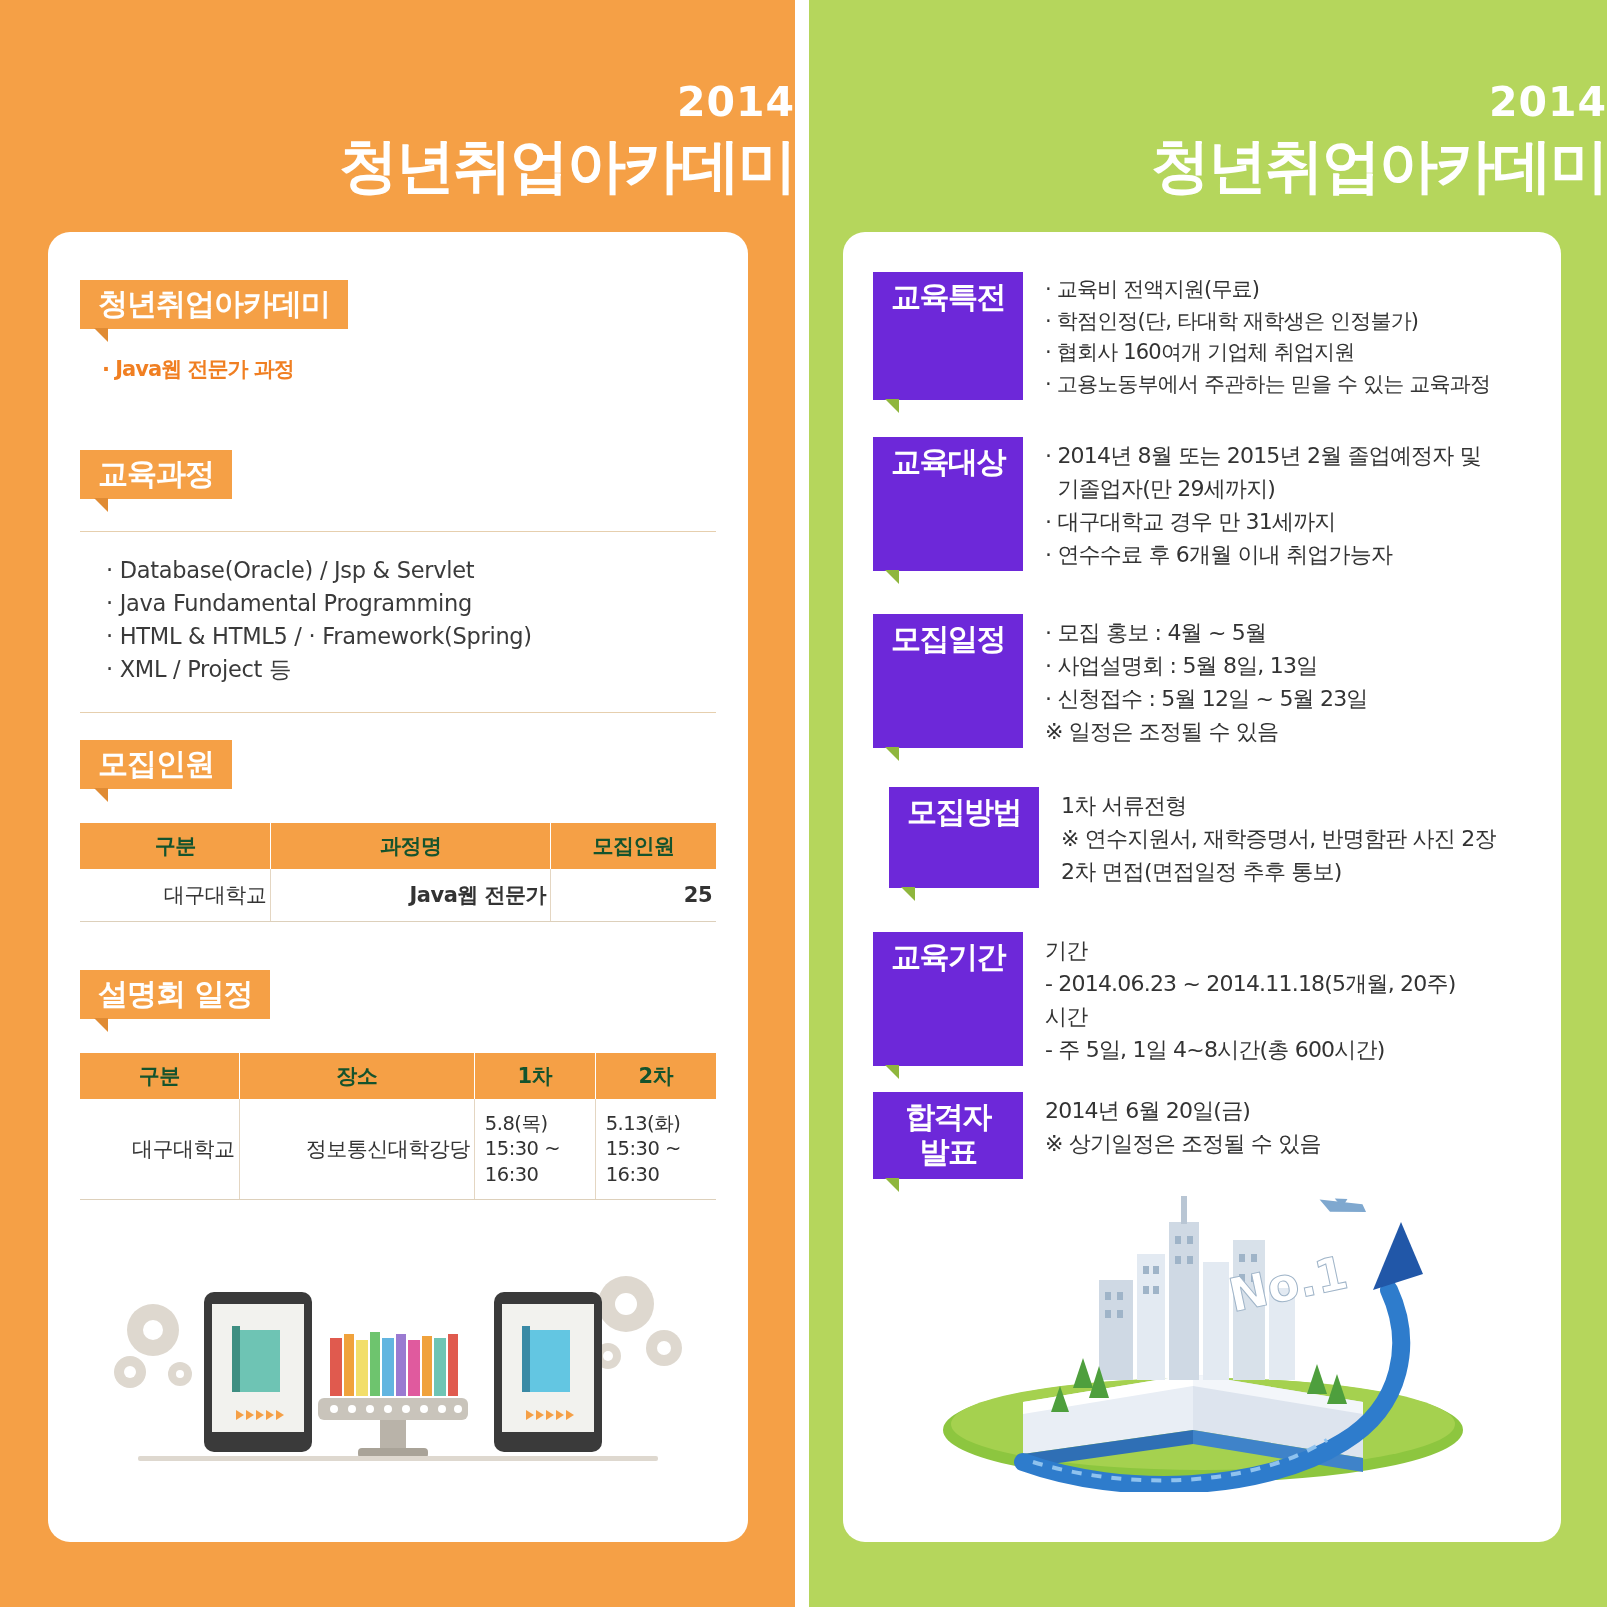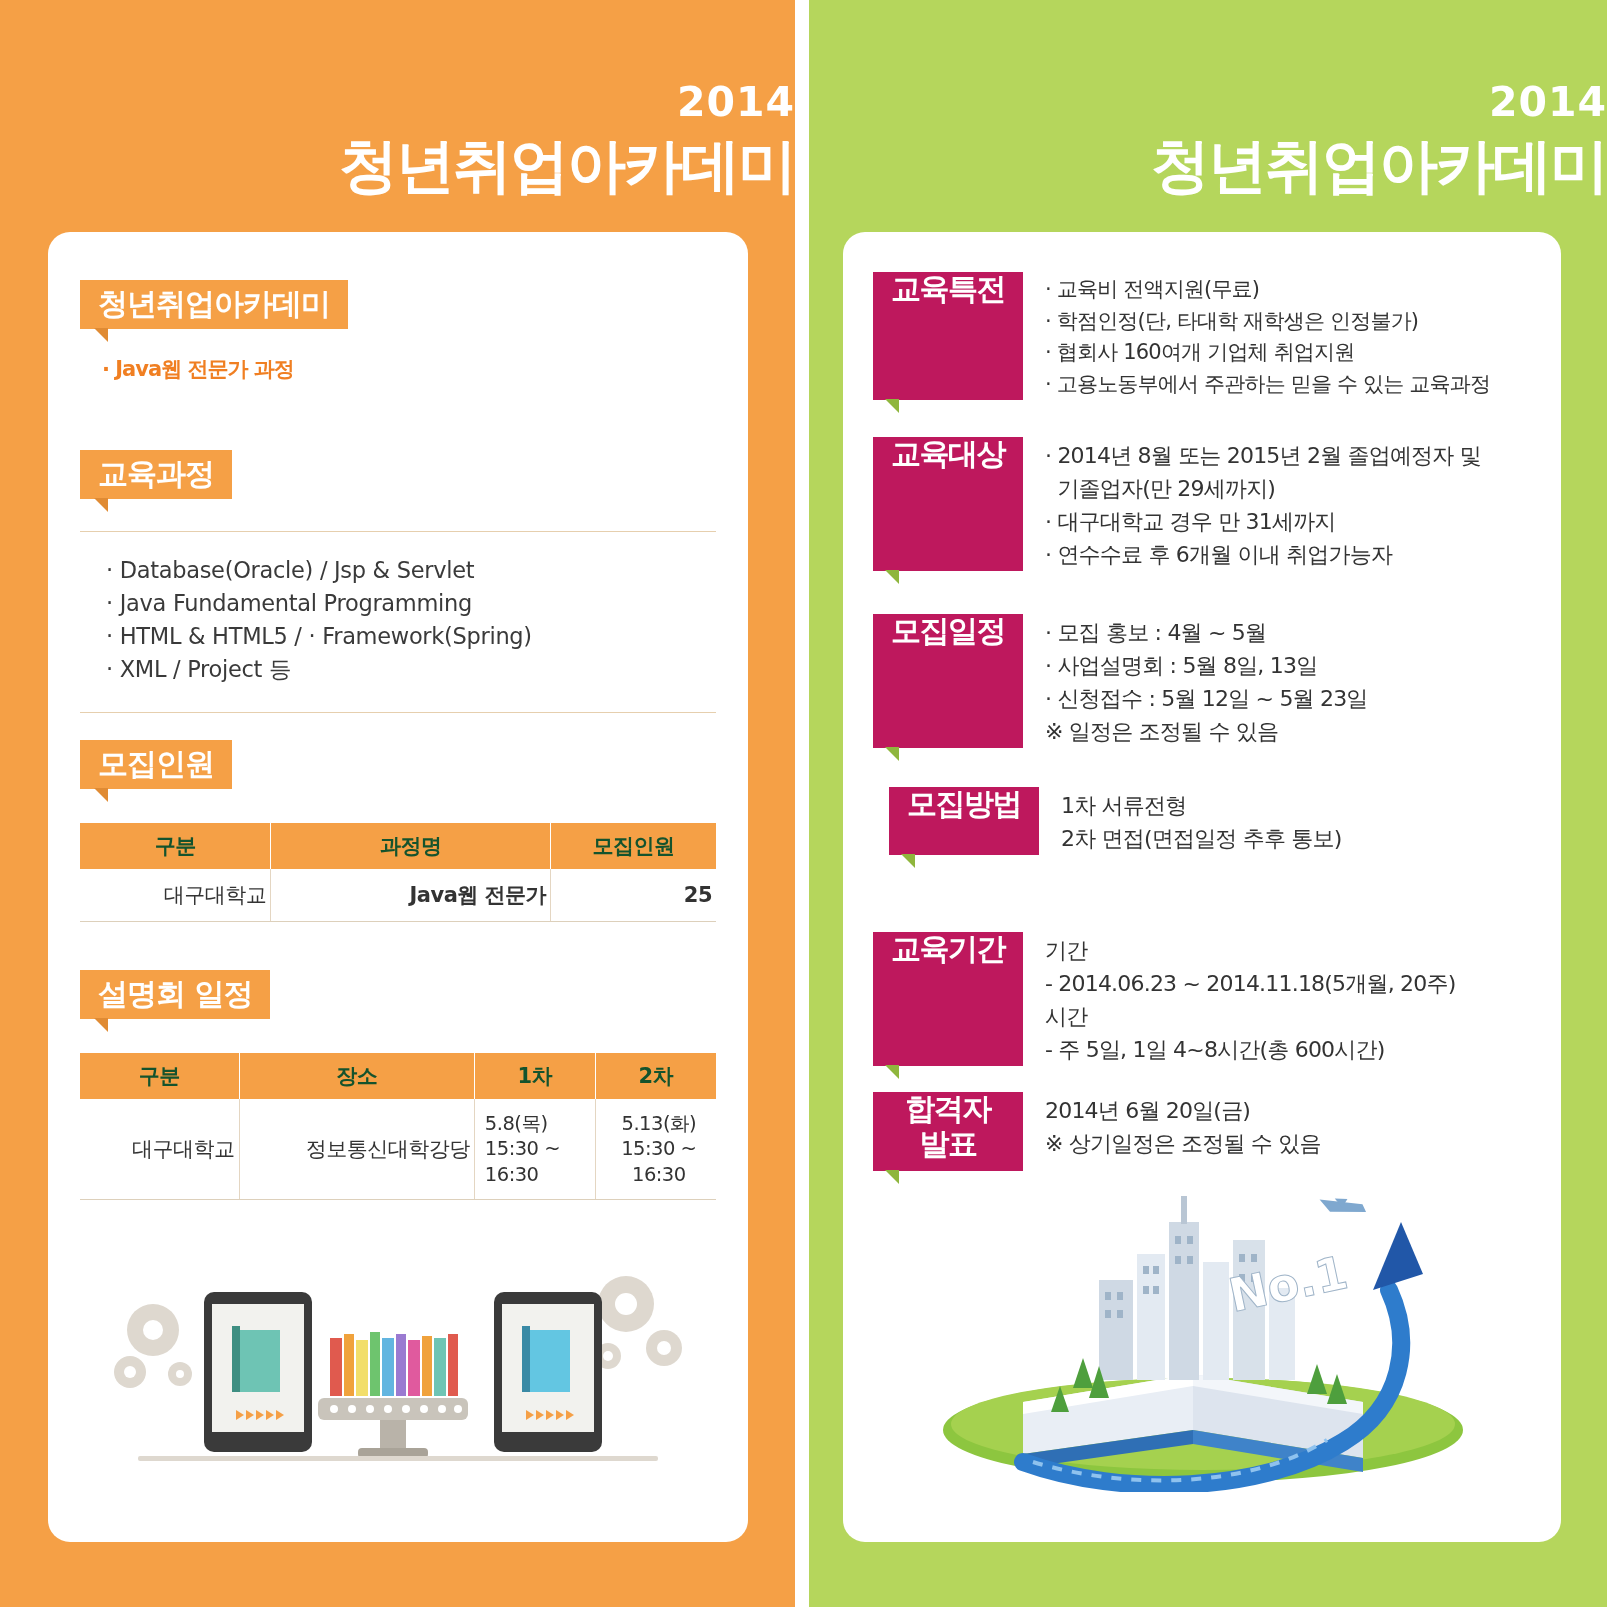--- a/index.html
+++ b/index.html
@@ -139,26 +139,26 @@
   }
   table.tbl td:first-child { border-left: 0; }
   table.tbl tr.body-row td { background: #ffffff; }
   .cell-small { font-size: 19.5px; line-height: 1.3; }
 
   
   .row-r { position: absolute; display: flex; }
   .tag-green {
     position: relative;
     display: inline-block;
-    background: #be185d;
+    background: #6d28d9;
     color: #ffffff;
     font-weight: bold;
     font-size: 30px;
     letter-spacing: -1.5px;
-    padding: 0 14px 10px 14px;
+    padding: 8px 14px 10px 14px;
     line-height: 1.15;
     text-align: center;
     min-width: 150px;
     box-sizing: border-box;
   }
   .tag-green::after {
     content: "";
     position: absolute;
     left: 12px;
     bottom: -13px;
@@ -241,21 +241,21 @@
               <th style="width:19%">2차</th>
             </tr>
           </thead>
           <tbody>
             <tr class="body-row">
               <td>대구대학교</td>
               <td>정보통신대학강당</td>
               <td class="cell-small" style="white-space:pre-line; text-align:left; padding-left:10px;">5.8(목)
 15:30 ~
 16:30</td>
-              <td class="cell-small" style="white-space:pre-line; text-align:center; padding-left:10px;">5.13(화)
+              <td class="cell-small" style="white-space:pre-line; text-align:left; padding-left:10px;">5.13(화)
 15:30 ~
 16:30</td>
             </tr>
           </tbody>
         </table>
       </div>
 
       <div class="illus-left">
         <svg viewBox="0 0 580 230" width="580" height="230">
 
@@ -372,20 +372,21 @@
           <div>· 사업설명회 : 5월 8일, 13일</div>
           <div>· 신청접수 : 5월 12일 ~ 5월 23일</div>
           <div>※ 일정은 조정될 수 있음</div>
         </div>
       </div>
 
       <div class="row-r" style="left:46px; top:555px; width:660px;">
         <div class="tag-green">모집방법</div>
         <div class="r-body">
           <div>1차 서류전형</div>
+          <div>※ 연수지원서, 재학증명서, 반명함판 사진 2장</div>
           <div>2차 면접(면접일정 추후 통보)</div>
         </div>
       </div>
 
       <div class="row-r" style="left:30px; top:700px; width:660px;">
         <div class="tag-green">교육기간</div>
         <div class="r-body">
           <div>기간</div>
           <div>- 2014.06.23 ~ 2014.11.18(5개월, 20주)</div>
           <div>시간</div>

